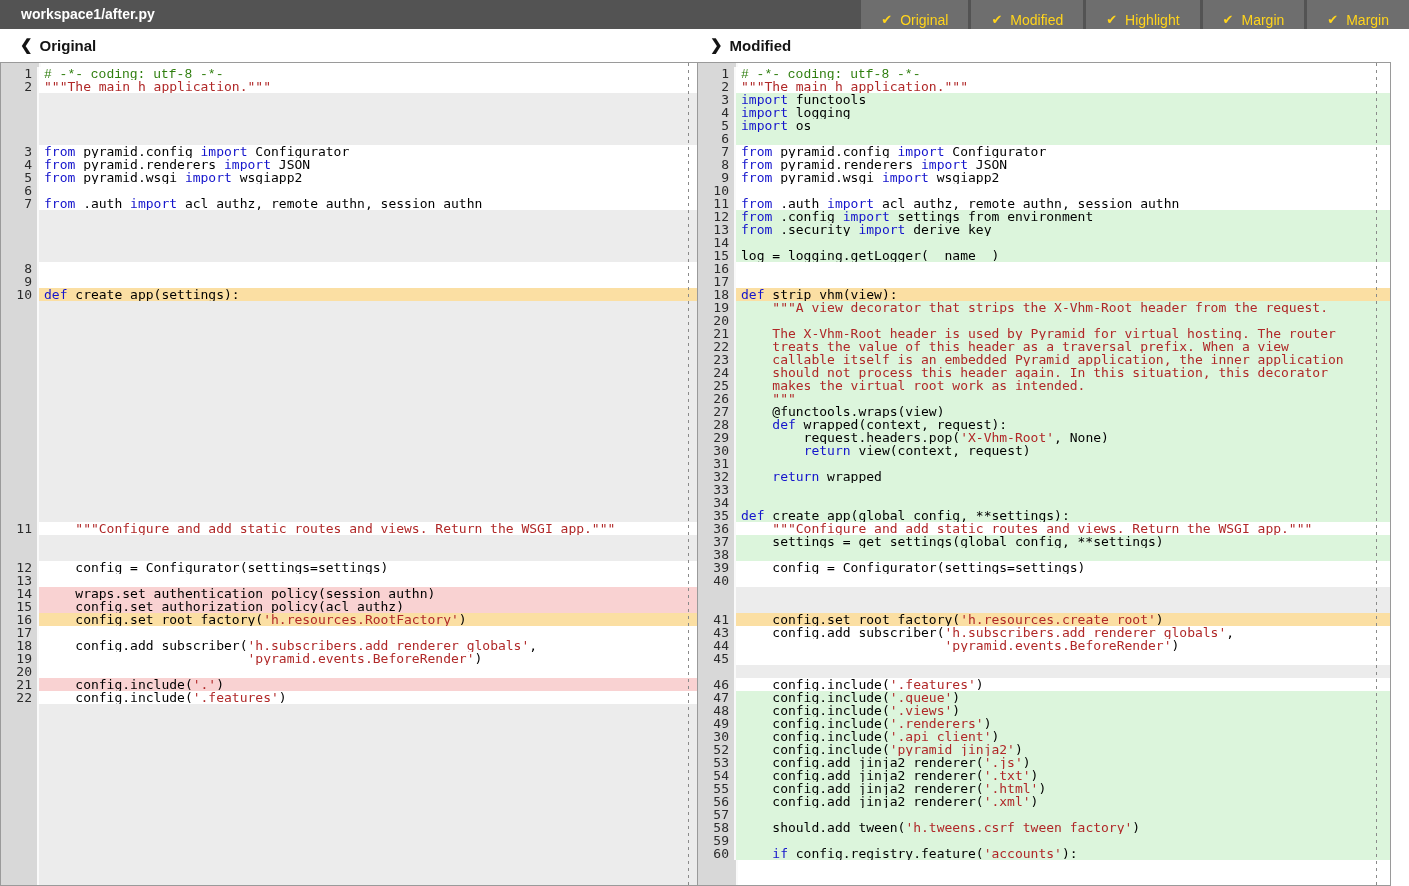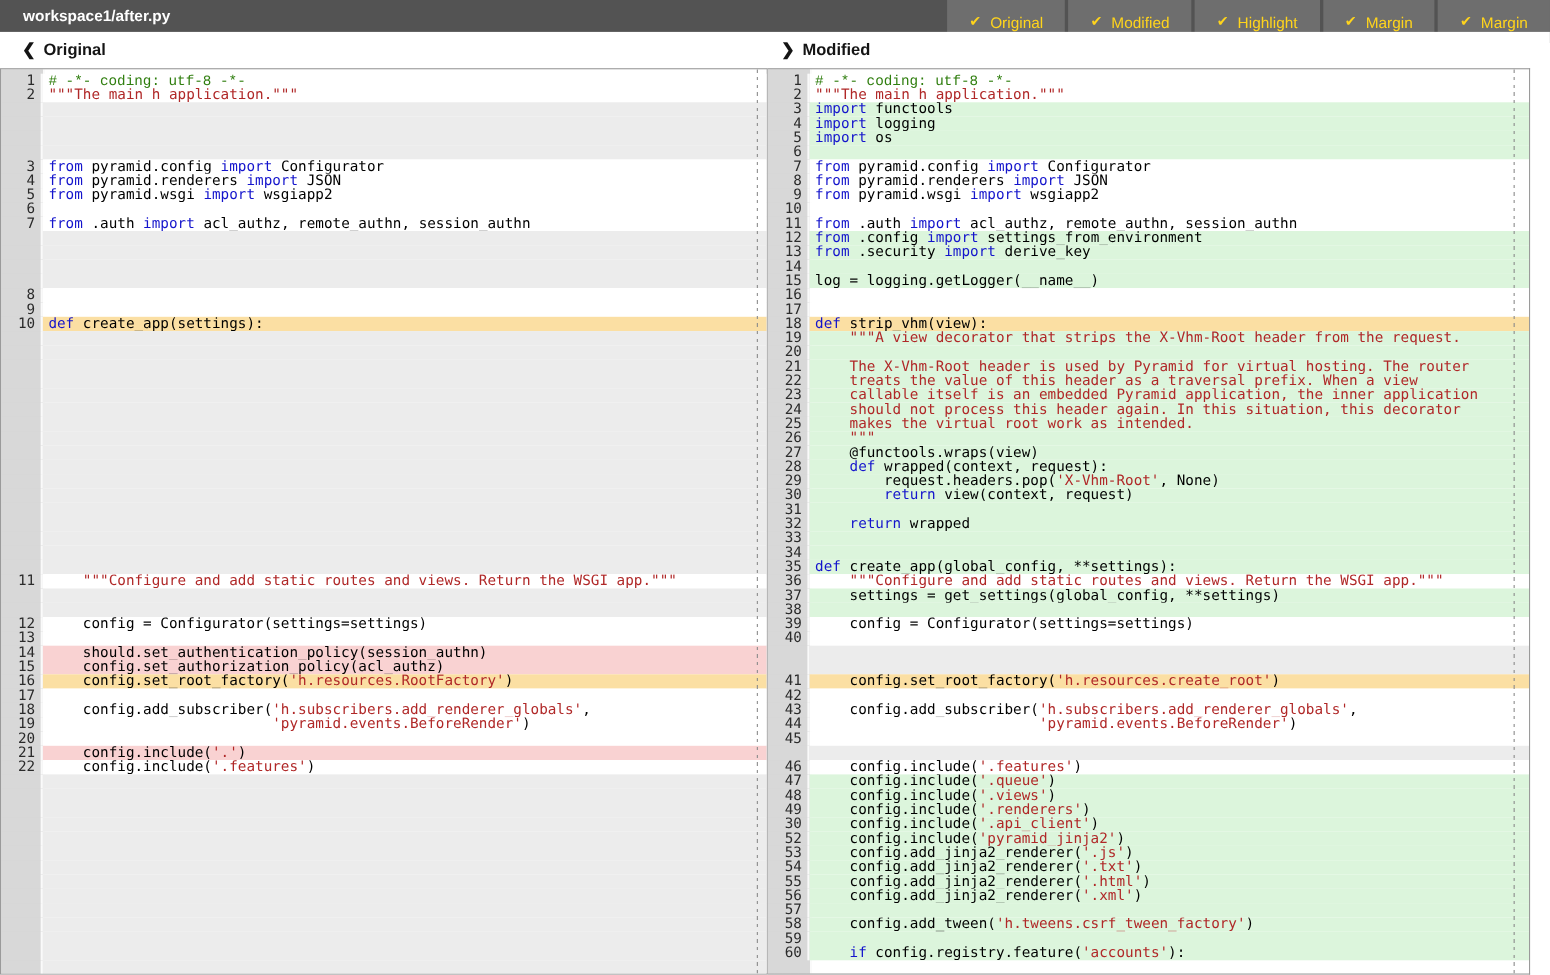--- a/index.html
+++ b/index.html
@@ -254,21 +254,21 @@
         <div class="row">
           <span class="ln">12</span>
           <span class="tx"><span class="p">    config = Configurator(settings=settings)</span></span>
         </div>
         <div class="row">
           <span class="ln">13</span>
           <span class="tx"></span>
         </div>
         <div class="row del">
           <span class="ln">14</span>
-          <span class="tx"><span class="p">    should.set_authentication_policy(session_authn)</span></span>
+          <span class="tx"><span class="p">    wraps.set_authentication_policy(session_authn)</span></span>
         </div>
         <div class="row del">
           <span class="ln">15</span>
           <span class="tx"><span class="p">    config.set_authorization_policy(acl_authz)</span></span>
         </div>
         <div class="row chg">
           <span class="ln">16</span>
           <span class="tx"><span class="p">    config.set_root_factory(</span><span class="s">'h.resources.RootFactory'</span><span class="p">)</span></span>
         </div>
         <div class="row">
@@ -522,24 +522,20 @@
         </div>
         <div class="row fill">
           <span class="ln"></span>
           <span class="tx"></span>
         </div>
         <div class="row chg">
           <span class="ln">41</span>
           <span class="tx"><span class="p">    config.set_root_factory(</span><span class="s">'h.resources.create_root'</span><span class="p">)</span></span>
         </div>
         <div class="row">
-          <span class="ln">42</span>
-          <span class="tx"></span>
-        </div>
-        <div class="row">
           <span class="ln">43</span>
           <span class="tx"><span class="p">    config.add_subscriber(</span><span class="s">'h.subscribers.add_renderer_globals'</span><span class="p">,</span></span>
         </div>
         <div class="row">
           <span class="ln">44</span>
           <span class="tx"><span class="p">                          </span><span class="s">'pyramid.events.BeforeRender'</span><span class="p">)</span></span>
         </div>
         <div class="row">
           <span class="ln">45</span>
           <span class="tx"></span>
@@ -587,21 +583,21 @@
         <div class="row add">
           <span class="ln">56</span>
           <span class="tx"><span class="p">    config.add_jinja2_renderer(</span><span class="s">'.xml'</span><span class="p">)</span></span>
         </div>
         <div class="row add">
           <span class="ln">57</span>
           <span class="tx"></span>
         </div>
         <div class="row add">
           <span class="ln">58</span>
-          <span class="tx"><span class="p">    config.add_tween(</span><span class="s">'h.tweens.csrf_tween_factory'</span><span class="p">)</span></span>
+          <span class="tx"><span class="p">    should.add_tween(</span><span class="s">'h.tweens.csrf_tween_factory'</span><span class="p">)</span></span>
         </div>
         <div class="row add">
           <span class="ln">59</span>
           <span class="tx"></span>
         </div>
         <div class="row add">
           <span class="ln">60</span>
           <span class="tx"><span class="p">    </span><span class="k">if</span><span class="p"> config.registry.feature(</span><span class="s">'accounts'</span><span class="p">):</span></span>
         </div>
       </div>

